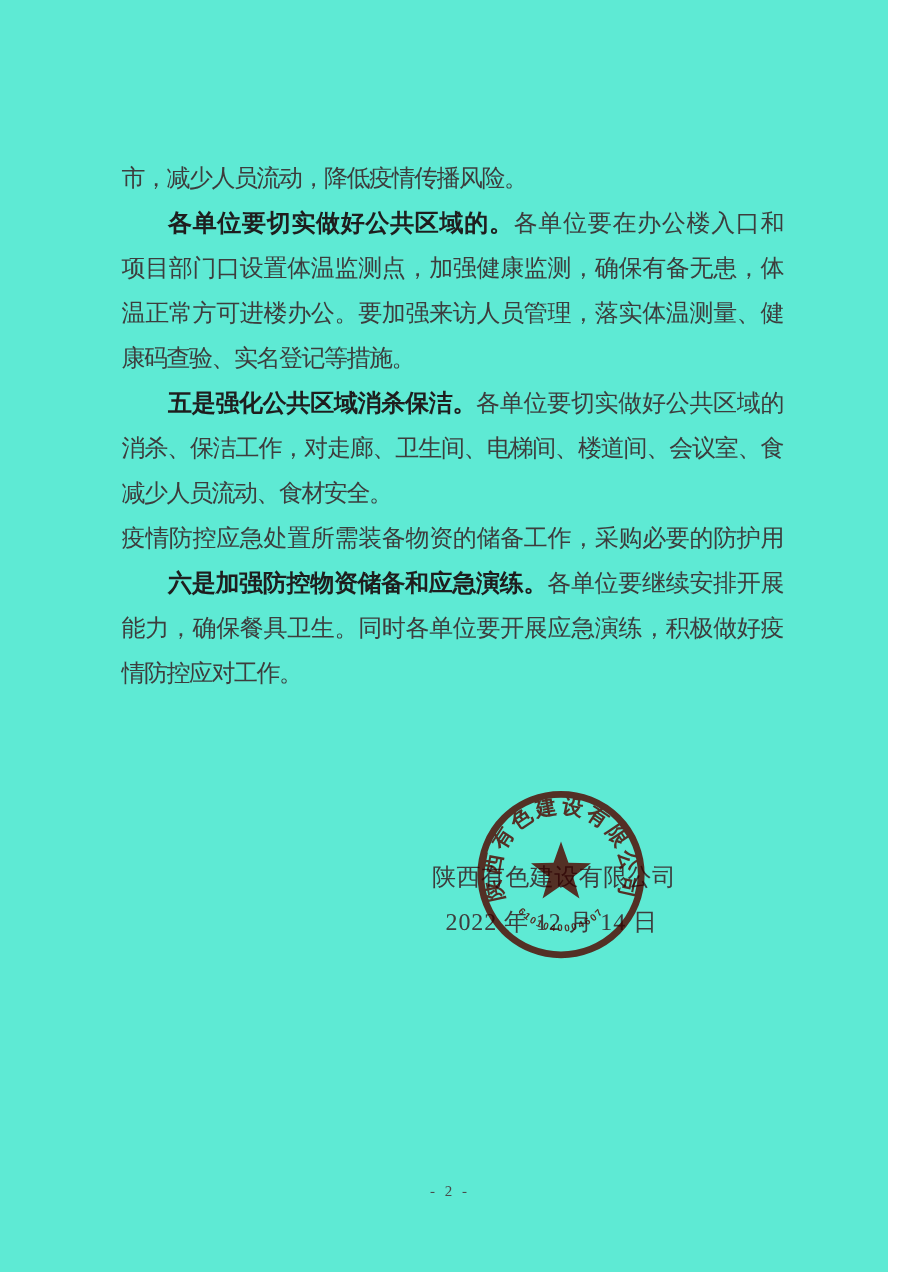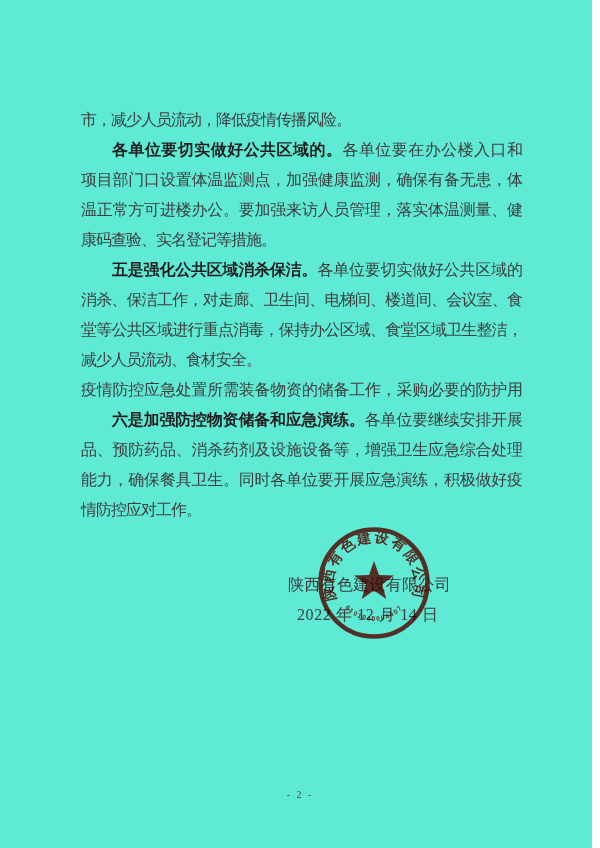--- a/index.html
+++ b/index.html
@@ -59,25 +59,23 @@
 <div class="page">
 
   <div class="body-text">
     <div class="line lline"><span>市，减少人员流动，降低疫情传播风险。</span></div>
     <div class="line jline indent"><span class="head">各单位要切实做好公共区域的。</span><span>各单位要在办公楼入口和</span></div>
     <div class="line jline"><span>项目部门口设置体温监测点，加强健康监测，确保有备无患，体</span></div>
     <div class="line jline"><span>温正常方可进楼办公。要加强来访人员管理，落实体温测量、健</span></div>
     <div class="line lline"><span>康码查验、实名登记等措施。</span></div>
     <div class="line jline indent"><span class="head">五是强化公共区域消杀保洁。</span><span>各单位要切实做好公共区域的</span></div>
     <div class="line jline"><span>消杀、保洁工作，对走廊、卫生间、电梯间、楼道间、会议室、食</span></div>
-    <div class="line jline"><span>堂等公共区域进行重点消毒，保持办公区域、食堂区域卫生整洁，</span></div>
     <div class="line lline"><span>减少人员流动、食材安全。</span></div>
     <div class="line jline"><span>疫情防控应急处置所需装备物资的储备工作，采购必要的防护用</span></div>
     <div class="line jline indent"><span class="head">六是加强防控物资储备和应急演练。</span><span>各单位要继续安排开展</span></div>
-    <div class="line jline"><span>品、预防药品、消杀药剂及设施设备等，增强卫生应急综合处理</span></div>
     <div class="line jline"><span>能力，确保餐具卫生。同时各单位要开展应急演练，积极做好疫</span></div>
     <div class="line lline"><span>情防控应对工作。</span></div>
   </div>
 
   <div class="sig-company">陕西有色建设有限公司</div>
   <div class="sig-date">2022 年 12 月 14 日</div>
 
   <svg class="seal" viewBox="0 0 116 116">
     <defs>
       <path id="arcTop" d="M 20.8 75.3 A 41 41 0 1 1 95.2 75.3" fill="none"></path>

